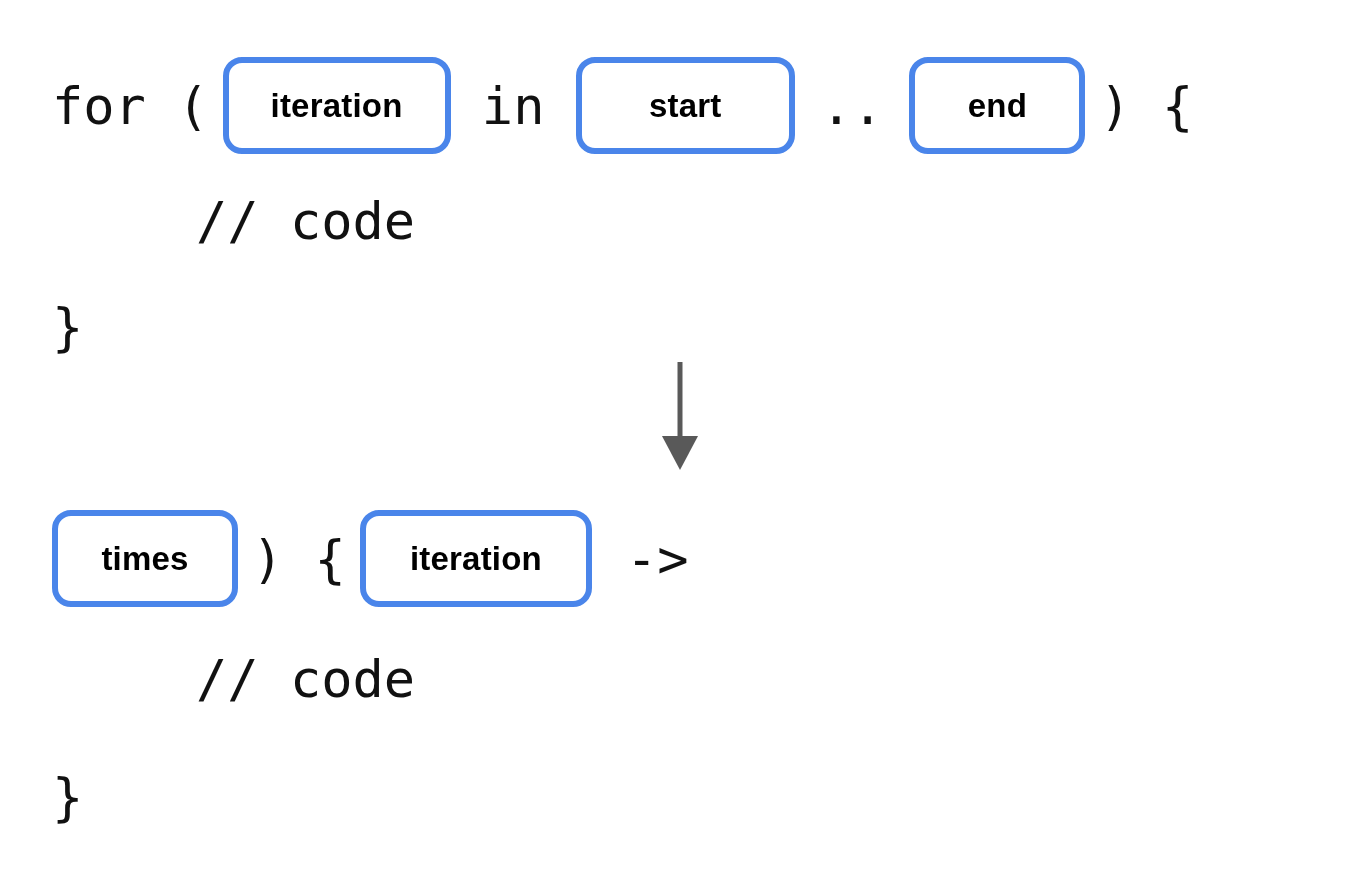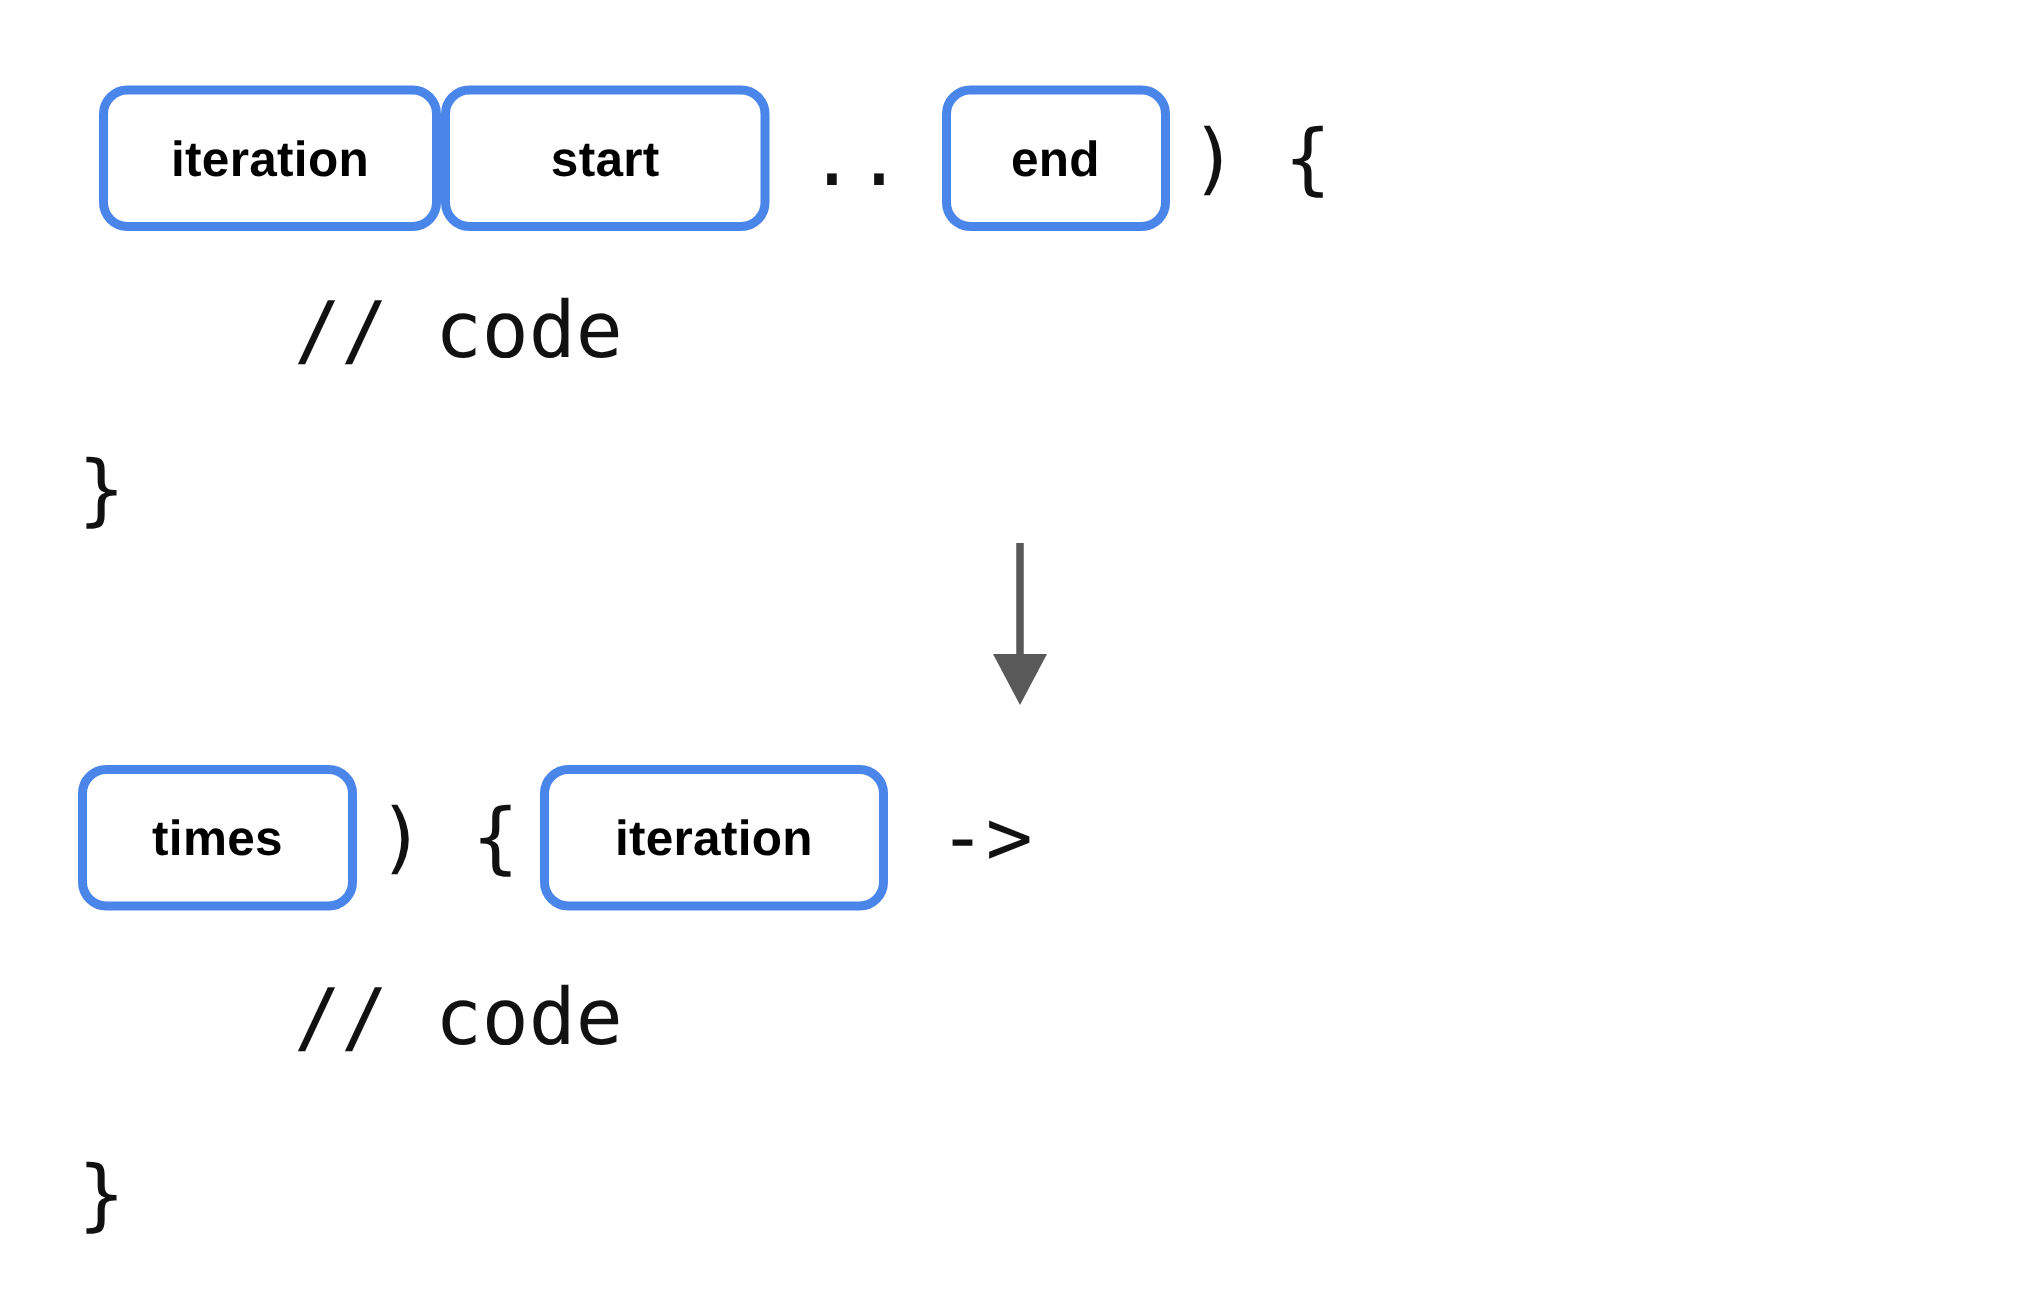--- a/index.html
+++ b/index.html
@@ -57,21 +57,21 @@
     font-size: 33px;
     color: #000000;
     letter-spacing: 0.2px;
     height: 97px;
     padding: 15px 14px;
   }
 
   
   .box-iteration-1 { width: 228px; }
   .box-start       { width: 219px; }
-  .box-end         { width: 152px; }
+  .box-end         { width: 176px; }
   .box-times       { width: 186px; }
   .box-iteration-2 { width: 232px; }
 
   
   #line-for     { left: 52px;  top: 57px; }
   #line-code-1  { left: 196px; top: 192px; }
   #line-close-1 { left: 52px;  top: 298px; }
   #line-repeat  { left: 52px;  top: 510px; }
   #line-code-2  { left: 196px; top: 650px; }
   #line-close-2 { left: 52px;  top: 768px; }
@@ -92,22 +92,24 @@
   .sp-sm { display: inline-block; width: 14px; }
   .sp-md { display: inline-block; width: 26px; }
   .sp-lg { display: inline-block; width: 34px; }
 </style>
 </head>
 <body>
 
 <div id="canvas">
 
   <div class="code-line" id="line-for">
+    <span class="code-seg">for (</span>
     <span class="sp-sm"></span>
     <span class="token-box box-iteration-1" style="border-color:#4a85ea;">iteration</span>
+    <span class="code-seg"> in </span>
     <span class="token-box box-start" style="border-color:#4a85ea;border-radius:19px;">start</span>
     <span class="sp-md"></span>
     <span class="code-seg">..</span>
     <span class="sp-md"></span>
     <span class="token-box box-end" style="border-color:#4a85ea;">end</span>
     <span class="sp-sm"></span>
     <span class="code-seg">) {</span>
   </div>
 
   <div class="code-line plain-row" id="line-code-1">

